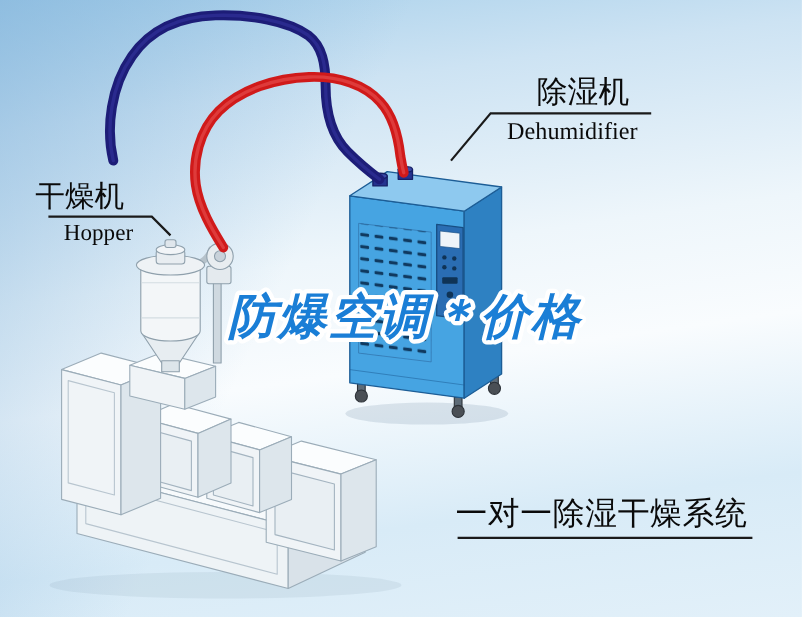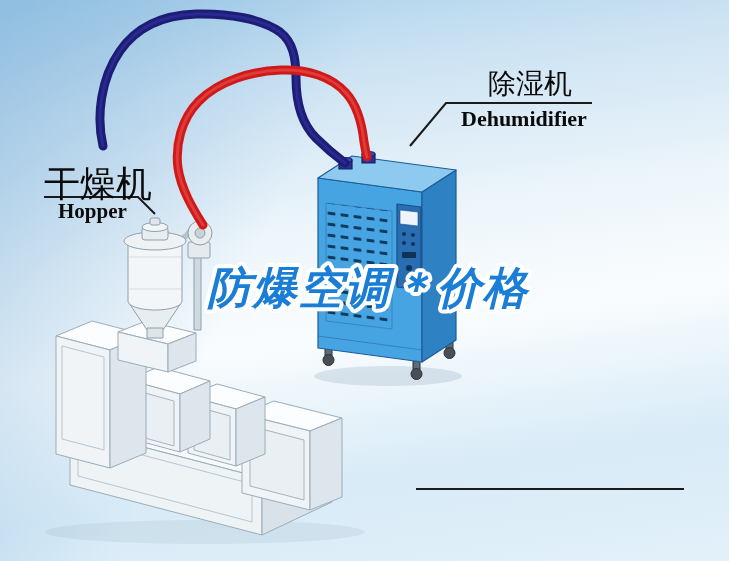--- a/index.html
+++ b/index.html
@@ -7,22 +7,22 @@
   .scene{
     position:relative;width:729px;height:561px;overflow:hidden;
     font-family:"Liberation Sans",sans-serif;
     background:
       linear-gradient(115deg, rgba(124,175,216,.55) 0%, rgba(124,175,216,0) 38%),
       linear-gradient(172deg, #a6cfea 0%, #cde3f3 18%, #eef6fb 42%, #f9fcfe 58%, #d8ebf7 80%, #e2f0f9 100%);
   }
   .scene svg{position:absolute;left:0;top:0;}
   .lbl{position:absolute;white-space:nowrap;color:#0a0a0a;line-height:1.1;}
   .cn{font-family:"Liberation Sans",sans-serif;font-weight:400;}
-  .en{font-family:"Liberation Serif",serif;font-weight:700;}
-  #dryer-cn{left:44px;top:164px;font-size:36px;}
+  .en{font-family:"Liberation Serif",serif;font-weight:400;}
+  #dryer-cn{left:32px;top:164px;font-size:27px;}
   #dryer-en{left:58px;top:200px;font-size:21px;}
   #dehum-cn{left:488px;top:69px;font-size:28px;}
   #dehum-en{left:461px;top:107px;font-size:22px;}
   #sys-cn{left:414px;top:452px;font-size:29px;letter-spacing:0.5px;}
   #sys-en{left:421px;top:494px;font-size:21px;}
 </style>
 </head>
 <body>
 
 <div class="scene">
@@ -142,14 +142,15 @@
 
     <text x="368" y="303" text-anchor="middle" font-family="Liberation Sans, sans-serif" font-size="44" font-style="italic" font-weight="700" letter-spacing="2" fill="#1a7ed6" stroke="#ffffff" stroke-width="8" paint-order="stroke" stroke-linejoin="round">防爆空调＊价格</text>
   </svg>
 
   <div class="lbl cn" id="dryer-cn">干燥机</div>
   <div class="lbl en" id="dryer-en">Hopper</div>
 
   <div class="lbl cn" id="dehum-cn">除湿机</div>
   <div class="lbl en" id="dehum-en">Dehumidifier</div>
 
+  <div class="lbl cn" id="sys-cn">一对一除湿干燥系统</div>
 
 </div>
 
 </body></html>

